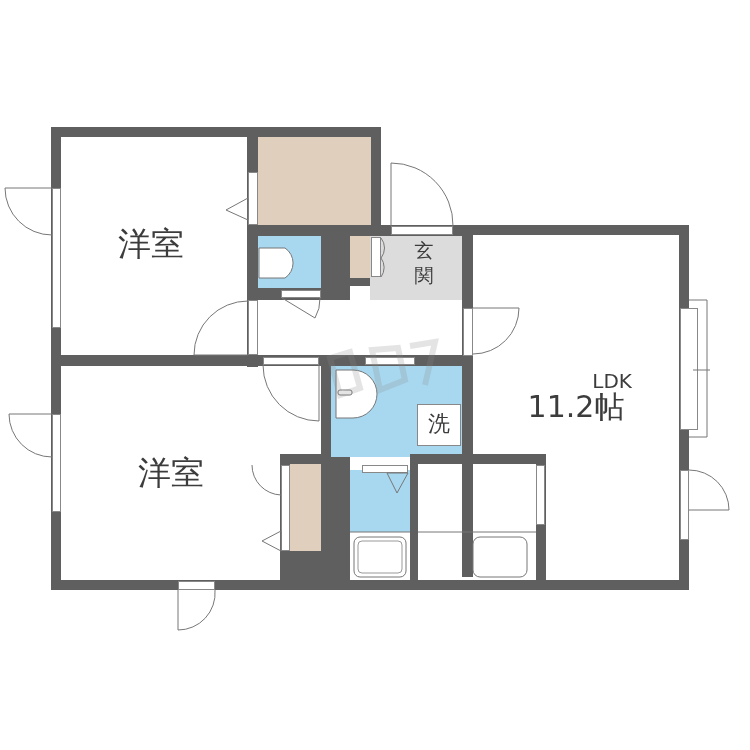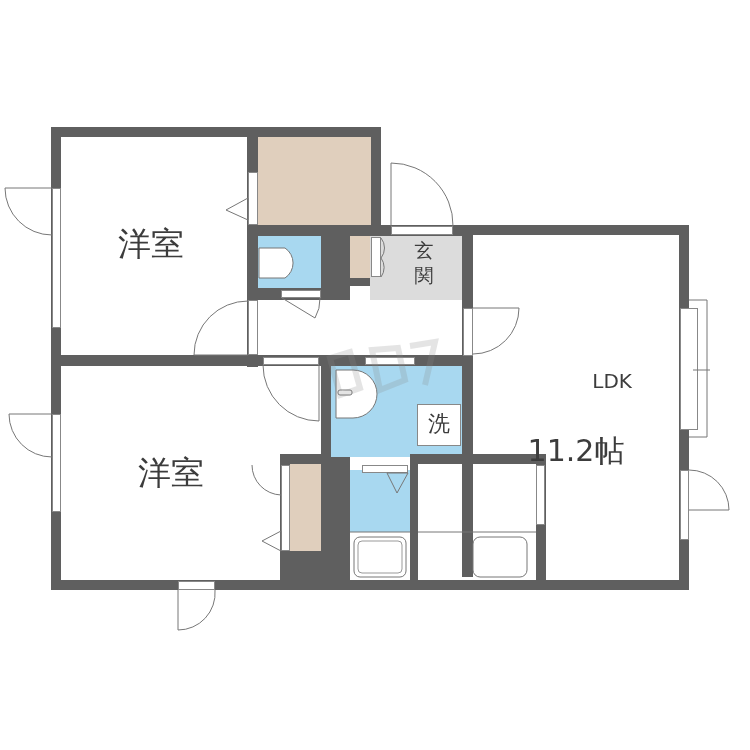--- a/index.html
+++ b/index.html
@@ -111,15 +111,15 @@
   <g opacity="0.22" fill="none" stroke="#888" stroke-width="6">
     <path d="M330 358 L350 352 L360 388 L340 395 Z"></path>
     <path d="M372 350 L398 348 L405 380 L380 390 Z"></path>
     <path d="M410 346 L435 342 L425 385"></path>
   </g>
 </svg>
 
 <div class="label" style="left:106px;top:226px;width:90px;font-size:33px;">洋室</div>
 <div class="label" style="left:122px;top:455px;width:98px;font-size:33px;">洋室</div>
 <div class="label" style="left:520px;top:370px;width:112px;font-size:20px;text-align:right;">LDK</div>
-<div class="label" style="left:510px;top:390px;width:132px;font-size:30px;margin-top:44px;">11.2帖</div>
+<div class="label" style="left:510px;top:390px;width:132px;font-size:30px;">11.2帖</div>
 <div class="label" style="left:413px;top:238px;width:22px;font-size:19px;white-space:normal;word-break:break-all;line-height:1.3;">玄関</div>
 <div class="label" style="left:417px;top:404px;width:42px;height:40px;background:#fff;border:1px solid #888;font-size:22px;line-height:38px;">洗</div>
 
 </body></html>

